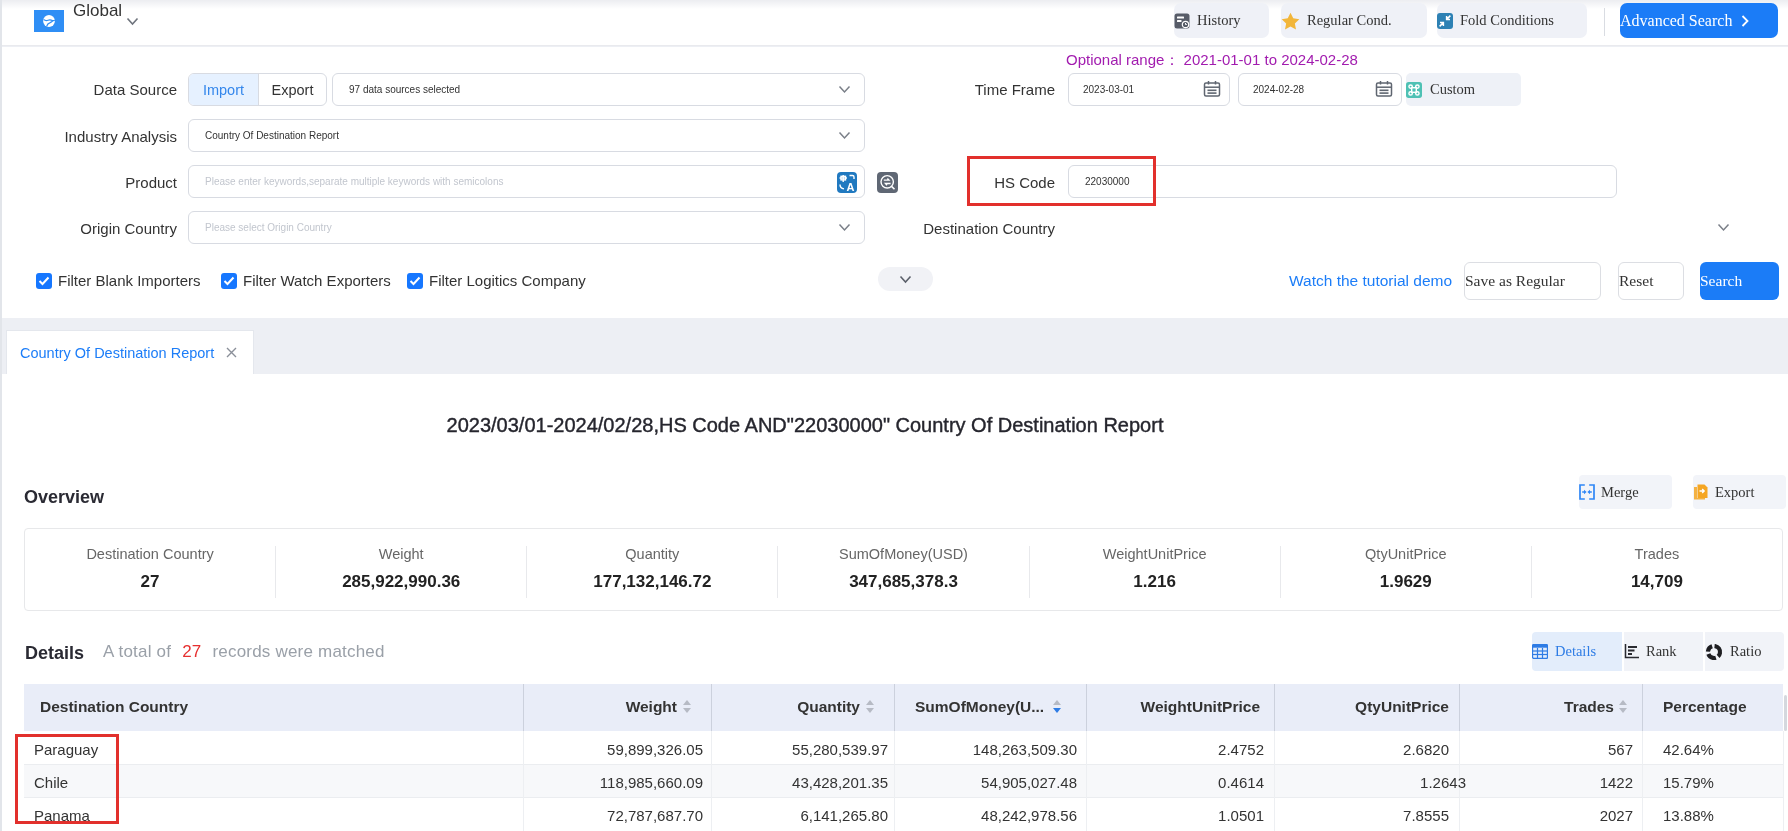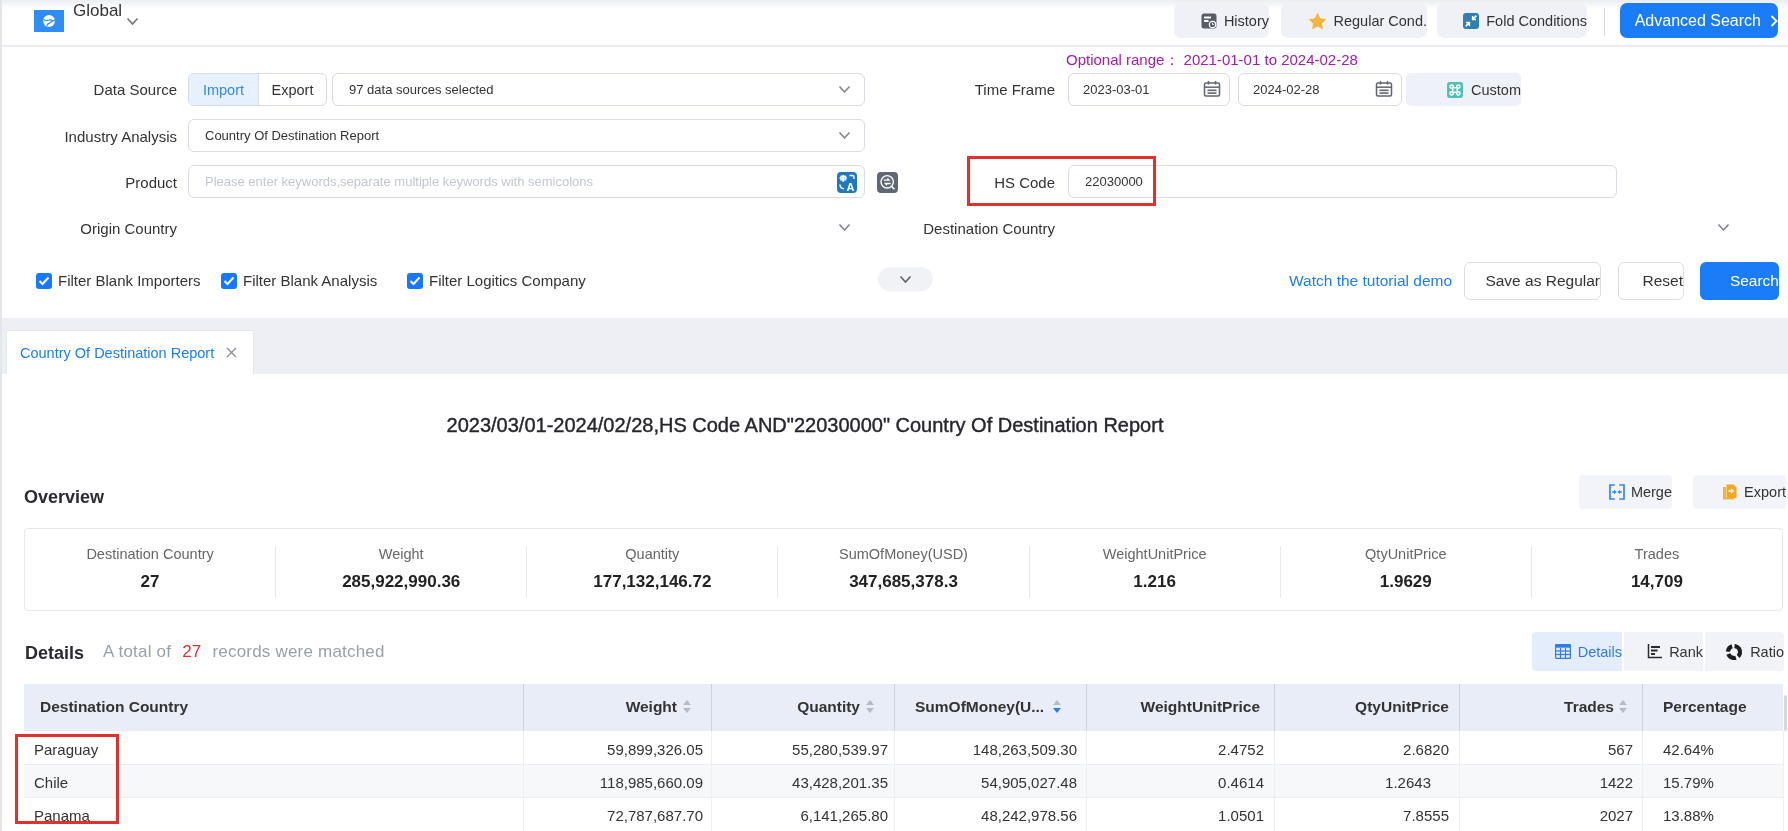--- a/index.html
+++ b/index.html
@@ -1,24 +1,24 @@
 <!DOCTYPE html>
 <html><head>
 <meta charset="utf-8">
 <style>
 *{margin:0;padding:0;box-sizing:border-box;}
 html,body{width:1788px;height:831px;}
 body{font-family:"Liberation Sans",sans-serif;background:#edeff4;position:relative;overflow:hidden;}
 #page{position:absolute;left:0;top:0;width:1788px;height:831px;}
 .abs{position:absolute;}
 .lbl{position:absolute;font-size:15px;color:#333;text-align:right;line-height:20px;}
-.ctl{position:absolute;background:#fff;border:1px solid #d8dbe2;border-radius:6px;height:33px;font-size:13px;color:#333;display:flex;align-items:center;}
+.ctl{position:absolute;background:#fff;border:1px solid #d8dbe2;border-radius:6px;height:33px;font-size:10px;color:#333;display:flex;align-items:center;}
 .ph{color:#c2c6ce;}
 .chev{position:absolute;width:13px;height:9px;}
-.btn{position:absolute;display:flex;align-items:center;justify-content:flex-end;font-size:14.5px;color:#333;}
+.btn{position:absolute;display:flex;align-items:center;justify-content:flex-start;font-size:14.5px;color:#333;font-family:Liberation Serif, serif;}
 .gbtn{background:#eff1f7;border-radius:7px;}
 .hd{font-size:15.5px;font-weight:bold;color:#333;line-height:16px;}
 .cell{font-size:15px;color:#333;line-height:16px;}
 .car{position:absolute;width:8px;height:13px;}
 
 </style>
 </head>
 <body>
 <div id="page">
 
@@ -139,39 +139,42 @@
       <circle cx="10.2" cy="9.8" r="6.2" fill="none" stroke="#fff" stroke-width="1.4"></circle>
       <path d="M14.8 14.6 L17.5 17.3" stroke="#fff" stroke-width="1.6"></path>
       <path d="M6.8 8.2 h5.2 l-1.6 -1.7 M13.6 11.5 h-5.2 l1.6 1.7" stroke="#fff" stroke-width="1.3" fill="none"></path>
     </svg>
 
 <div class="lbl" style="left:895px;top:173px;width:160px;">HS Code</div>
 <div class="ctl" style="left:1068px;top:165px;width:549px;padding-left:16px;">22030000</div>
 <div class="abs" style="left:967px;top:156px;width:189px;height:50px;border:3px solid #e2302c;"></div>
 
 <div class="lbl" style="left:17px;top:219px;width:160px;">Origin Country</div>
+<div class="ctl" style="left:188px;top:211px;width:677px;padding-left:16px;">
+      <span class="ph">Please select Origin Country</span>
+    </div>
 <svg class="chev" style="left:838px;top:223px;" viewBox="0 0 13 9">
       <path d="M1.5 1.5 L6.5 7 L11.5 1.5" fill="none" stroke="#7a7f88" stroke-width="1.5"></path>
     </svg>
 
 <div class="lbl" style="left:895px;top:219px;width:160px;">Destination Country</div>
 <svg class="chev" style="left:1717px;top:223px;" viewBox="0 0 13 9">
       <path d="M1.5 1.5 L6.5 7 L11.5 1.5" fill="none" stroke="#7a7f88" stroke-width="1.5"></path>
     </svg>
 
 <div class="abs" style="left:36px;top:273px;width:16px;height:16px;background:#1677ff;border-radius:3px;"></div>
 <svg class="abs" style="left:38px;top:276px;" width="12" height="10" viewBox="0 0 12 10">
       <path d="M1.5 5 L4.5 8 L10.5 1.5" fill="none" stroke="#fff" stroke-width="2"></path>
     </svg>
 <div class="abs" style="left:58px;top:272px;font-size:15px;color:#333;">Filter Blank Importers</div>
 <div class="abs" style="left:221px;top:273px;width:16px;height:16px;background:#1677ff;border-radius:3px;"></div>
 <svg class="abs" style="left:223px;top:276px;" width="12" height="10" viewBox="0 0 12 10">
       <path d="M1.5 5 L4.5 8 L10.5 1.5" fill="none" stroke="#fff" stroke-width="2"></path>
     </svg>
-<div class="abs" style="left:243px;top:272px;font-size:15px;color:#333;">Filter Blank Analysis</div>
+<div class="abs" style="left:243px;top:272px;font-size:15px;color:#333;">Filter Watch Exporters</div>
 <div class="abs" style="left:407px;top:273px;width:16px;height:16px;background:#1677ff;border-radius:3px;"></div>
 <svg class="abs" style="left:409px;top:276px;" width="12" height="10" viewBox="0 0 12 10">
       <path d="M1.5 5 L4.5 8 L10.5 1.5" fill="none" stroke="#fff" stroke-width="2"></path>
     </svg>
 <div class="abs" style="left:429px;top:272px;font-size:15px;color:#333;">Filter Logitics Company</div>
 
 <div class="abs" style="left:878px;top:267px;width:55px;height:24px;background:#f1f2f6;border-radius:12px;"></div>
 <svg class="chev" style="left:899px;top:275px;" viewBox="0 0 13 9">
       <path d="M1.5 1.5 L6.5 7 L11.5 1.5" fill="none" stroke="#5c616b" stroke-width="1.6"></path>
     </svg>
@@ -335,21 +338,21 @@
 <div class="abs cell" style="right:524px;top:742px;">2.4752</div>
 <div class="abs cell" style="right:339px;top:742px;">2.6820</div>
 <div class="abs cell" style="right:155px;top:742px;">567</div>
 <div class="abs cell" style="left:1663px;top:742px;">42.64%</div>
 
 <div class="abs cell" style="left:34px;top:775px;">Chile</div>
 <div class="abs cell" style="right:1085px;top:775px;">118,985,660.09</div>
 <div class="abs cell" style="right:900px;top:775px;">43,428,201.35</div>
 <div class="abs cell" style="right:711px;top:775px;">54,905,027.48</div>
 <div class="abs cell" style="right:524px;top:775px;">0.4614</div>
-<div class="abs cell" style="right:357px;top:775px;">1.2643</div>
+<div class="abs cell" style="right:322px;top:775px;">1.2643</div>
 <div class="abs cell" style="right:155px;top:775px;">1422</div>
 <div class="abs cell" style="left:1663px;top:775px;">15.79%</div>
 
 <div class="abs cell" style="left:34px;top:808px;">Panama</div>
 <div class="abs cell" style="right:1085px;top:808px;">72,787,687.70</div>
 <div class="abs cell" style="right:900px;top:808px;">6,141,265.80</div>
 <div class="abs cell" style="right:711px;top:808px;">48,242,978.56</div>
 <div class="abs cell" style="right:524px;top:808px;">1.0501</div>
 <div class="abs cell" style="right:339px;top:808px;">7.8555</div>
 <div class="abs cell" style="right:155px;top:808px;">2027</div>

